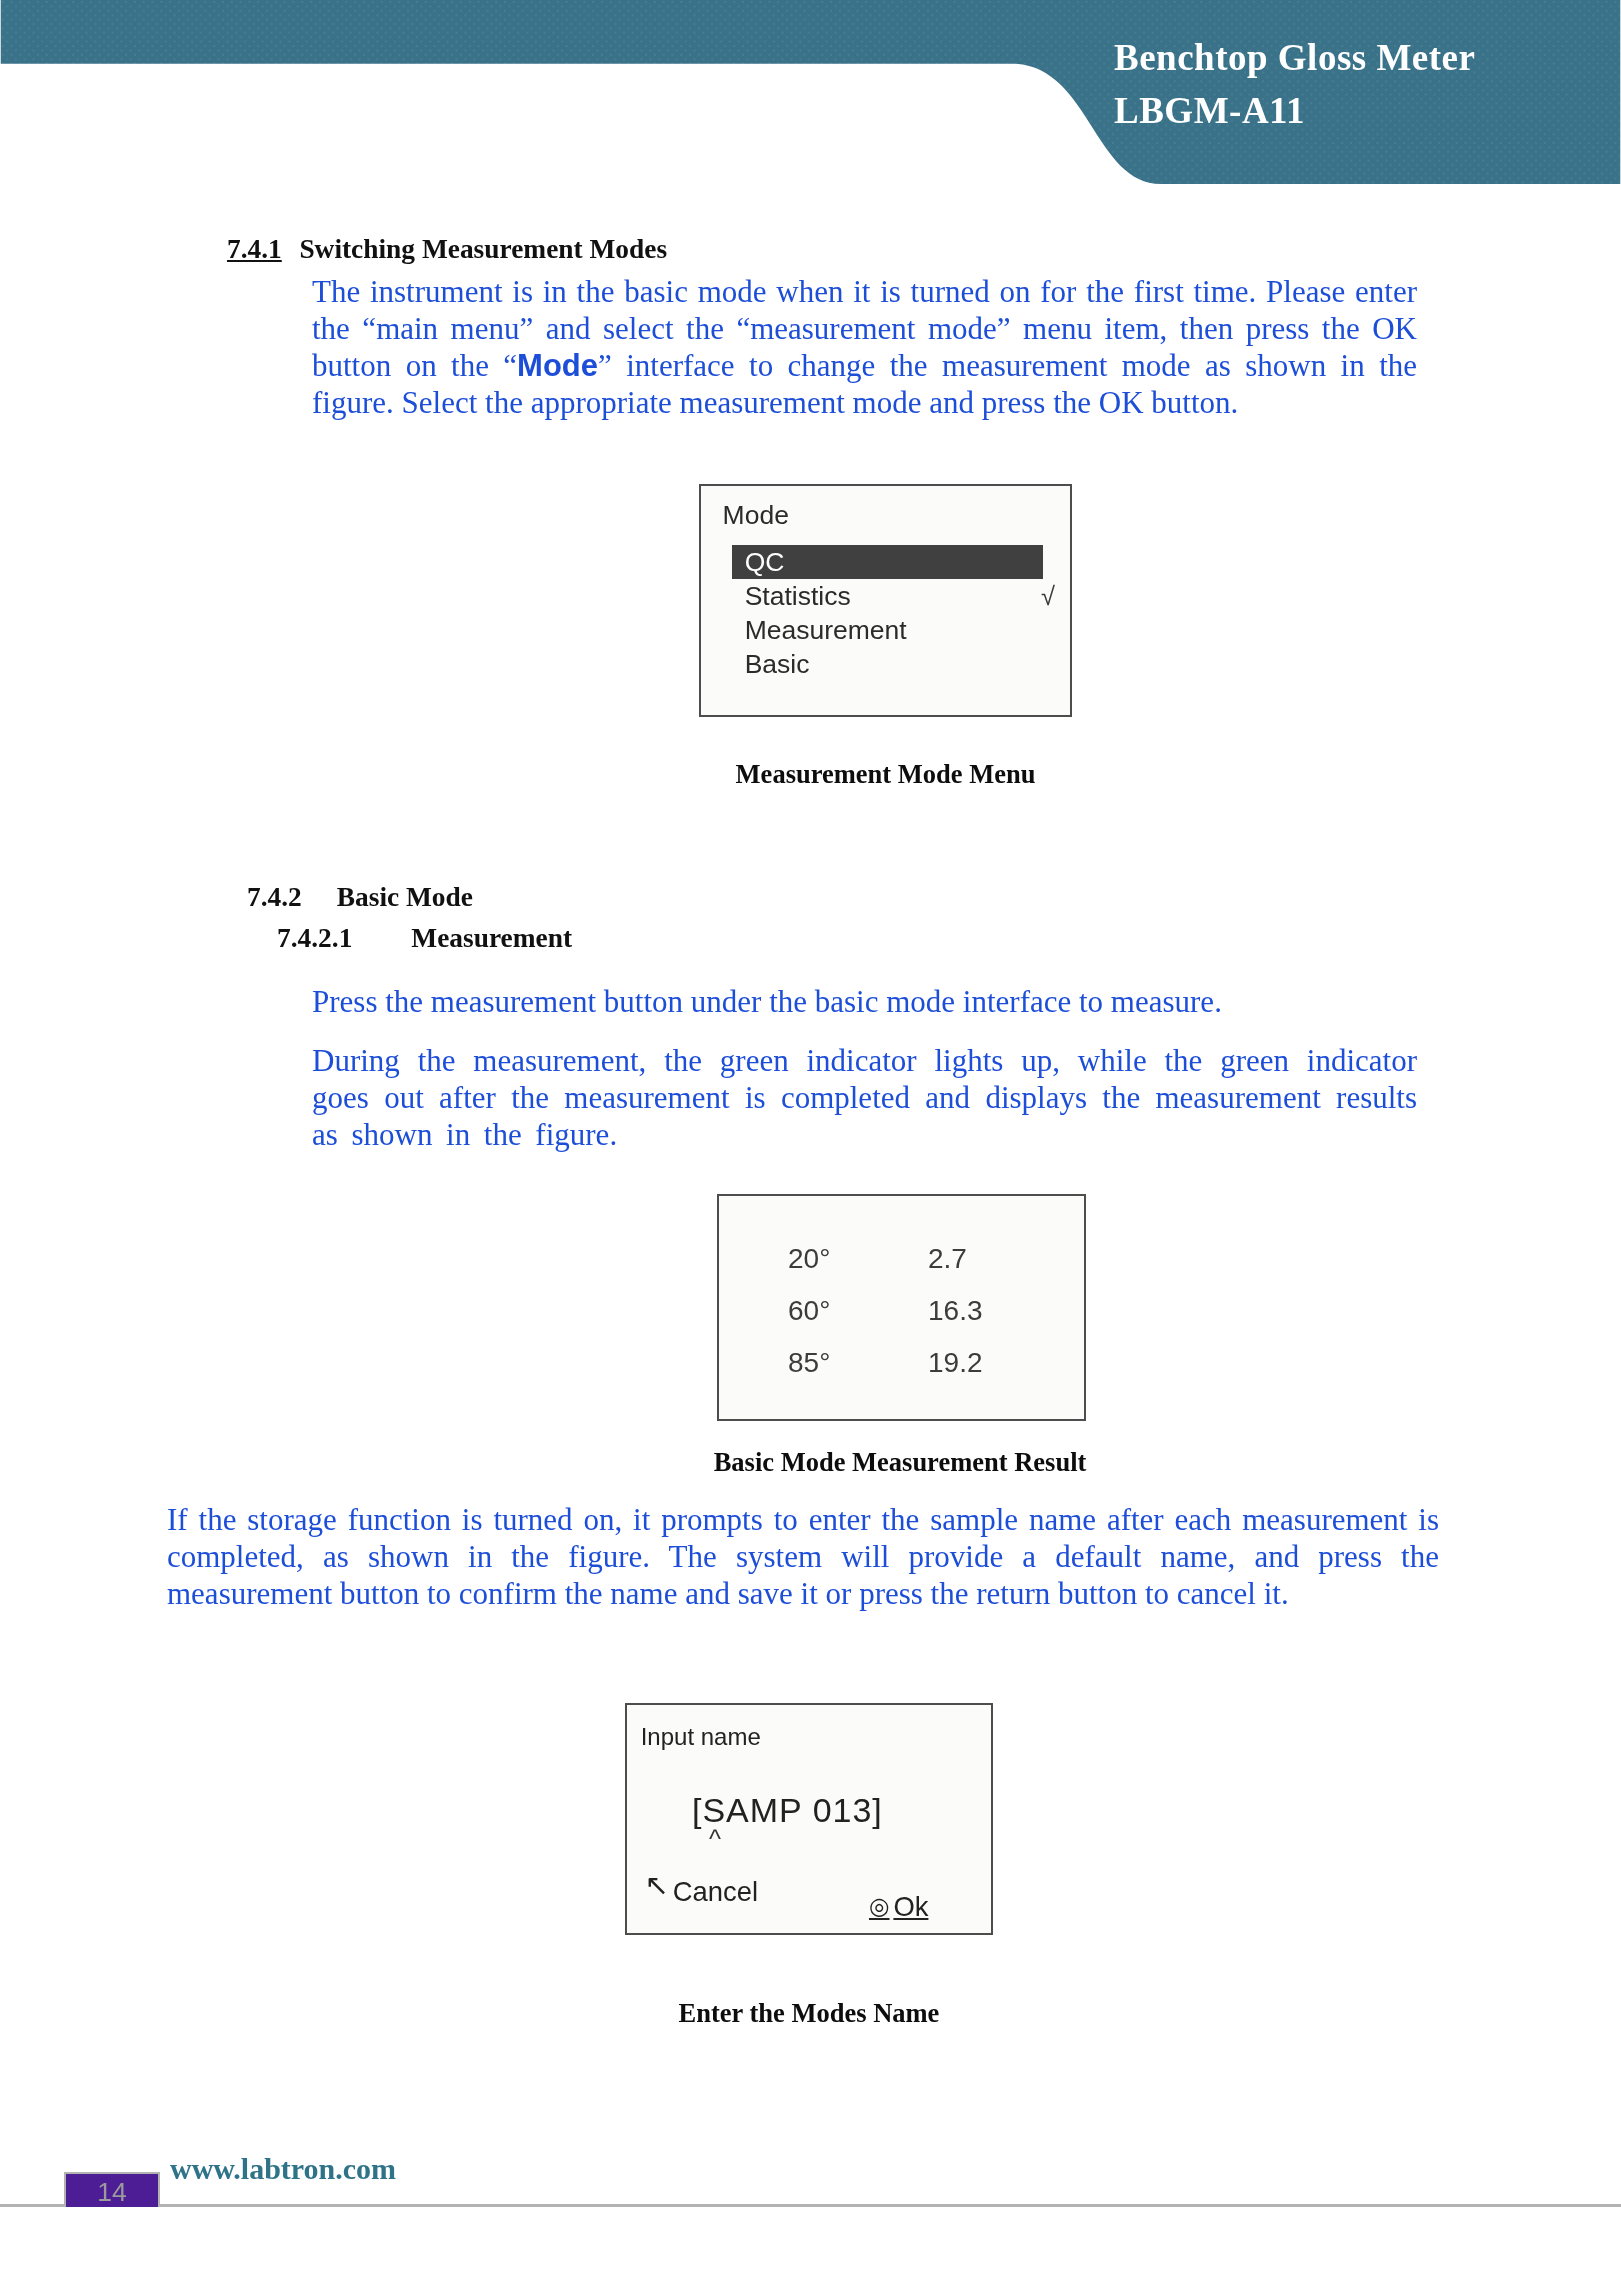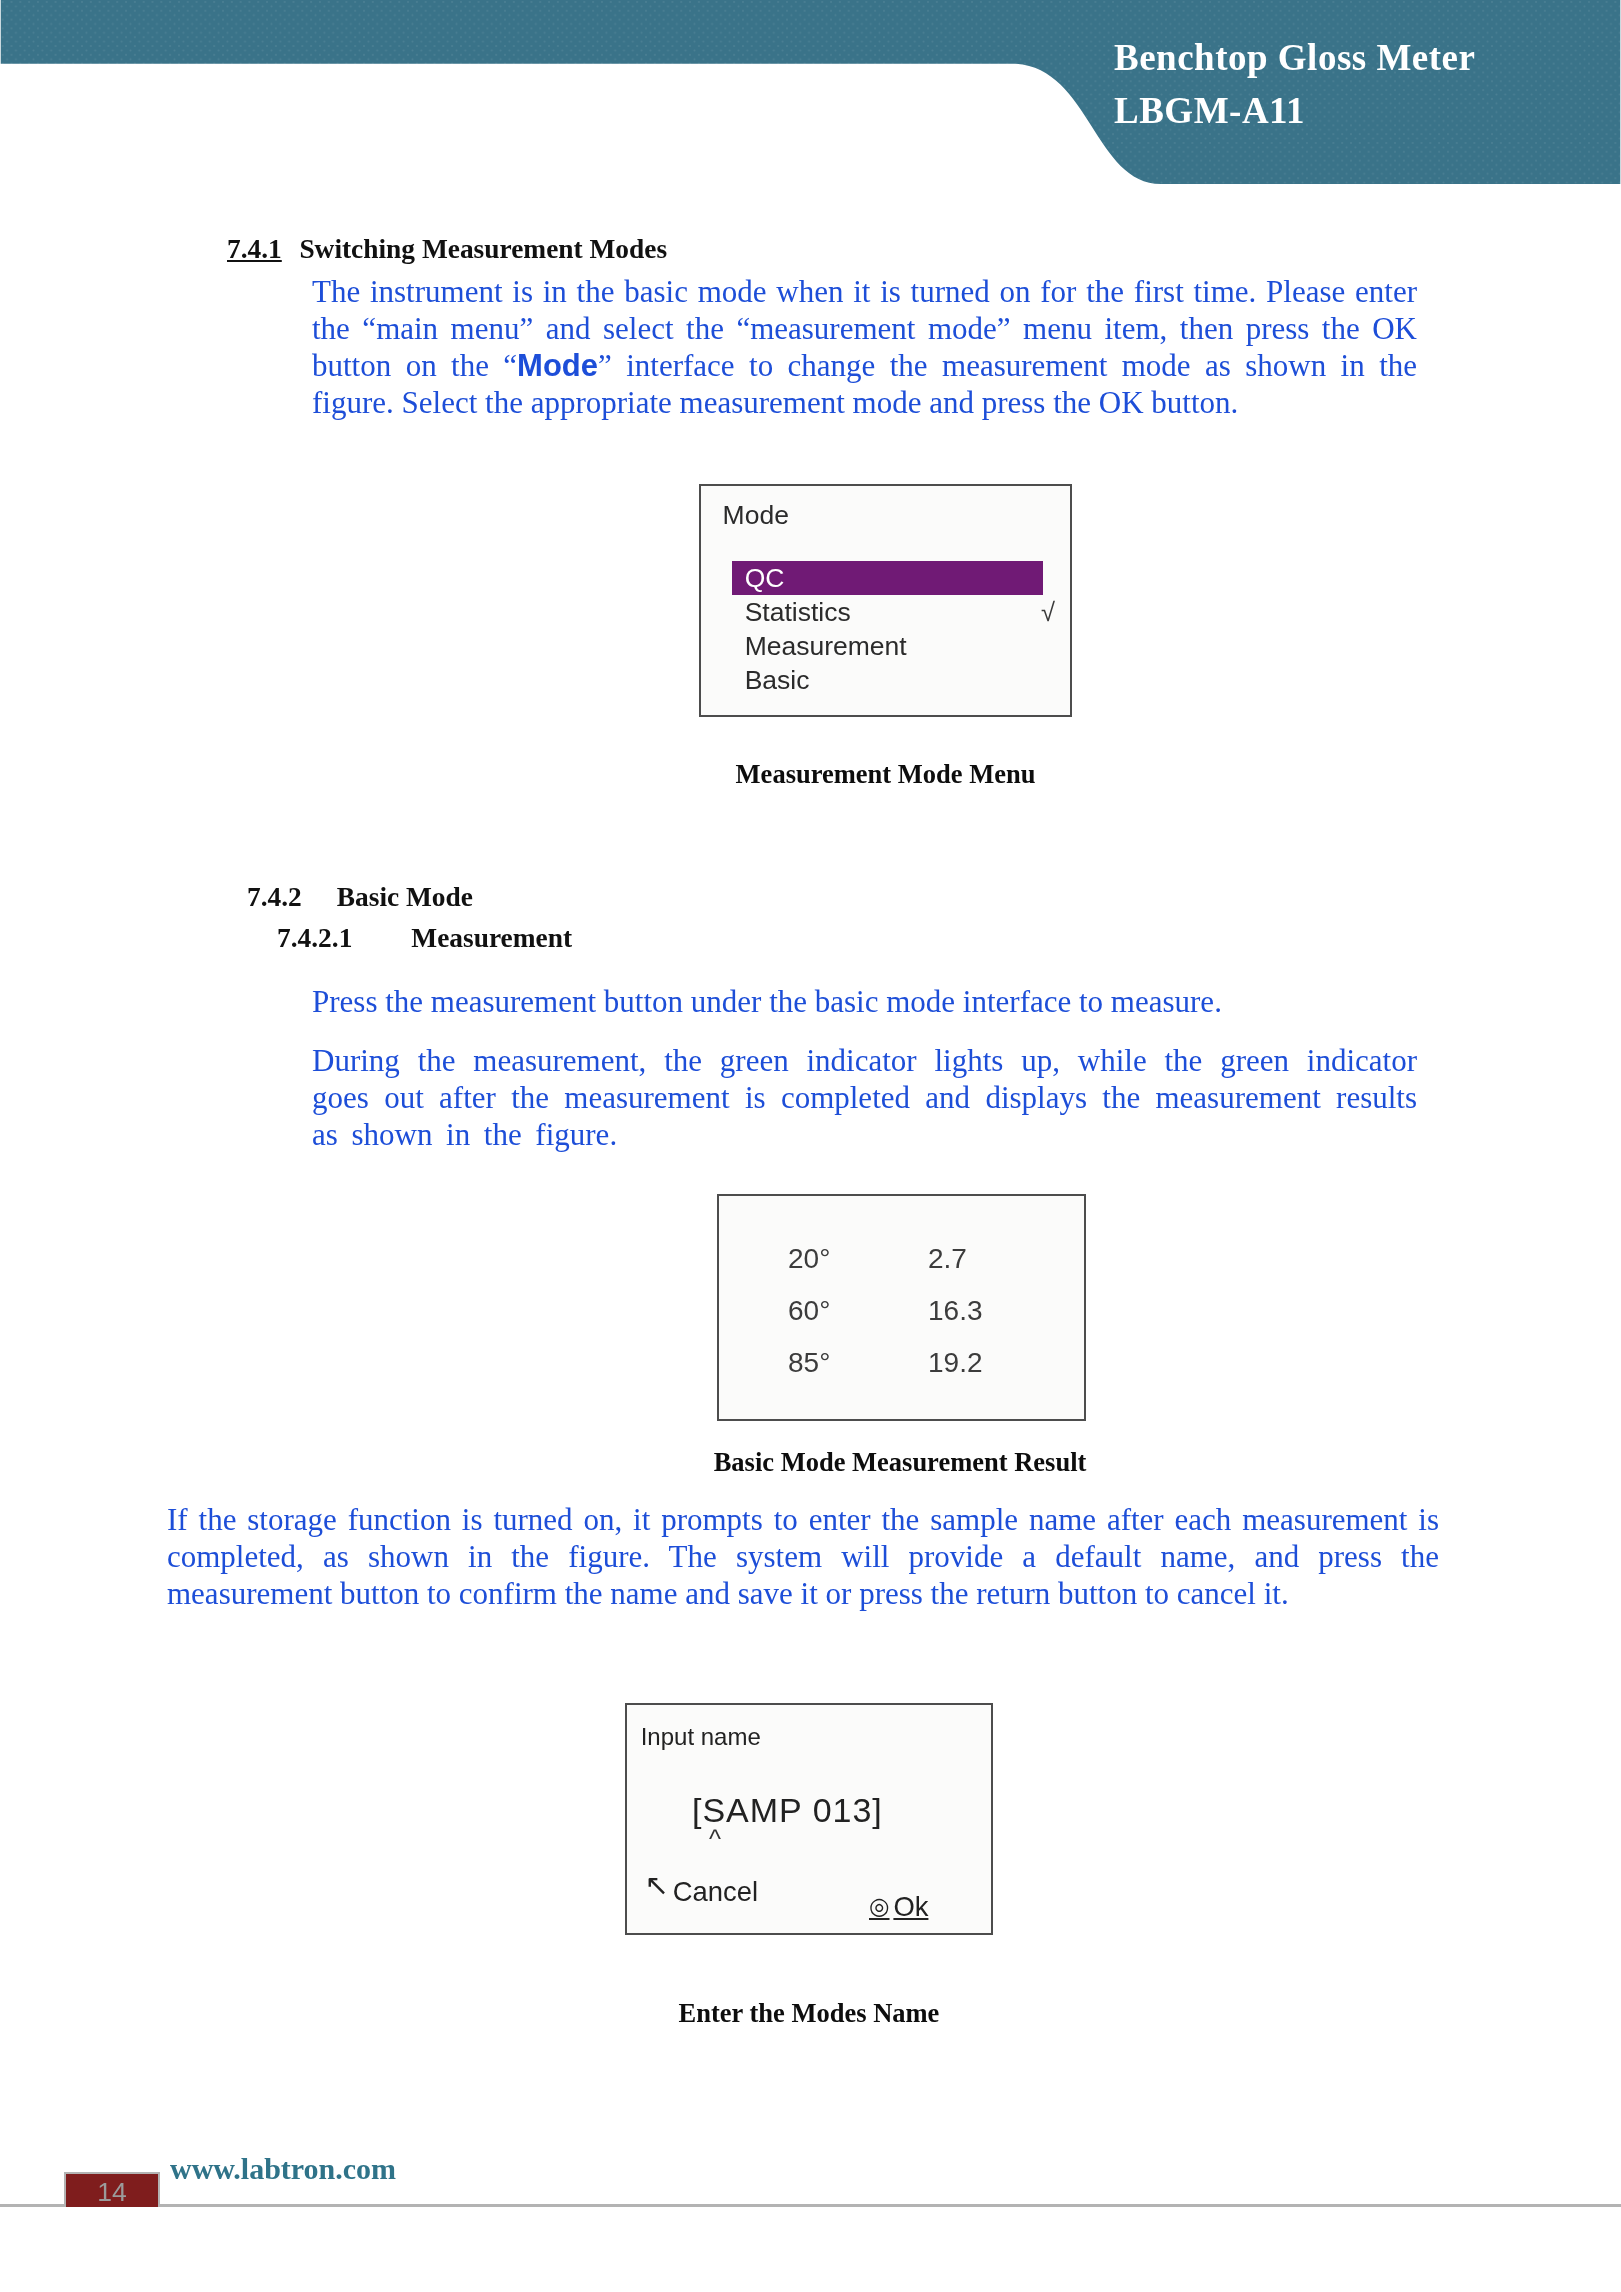--- a/index.html
+++ b/index.html
@@ -45,21 +45,21 @@
     border:2.9px solid #4d4d4d;
     background:#fbfbfa;
     font-family:"Liberation Sans", sans-serif;
     color:#2b2b2b;
   }
   .fig-mode{left:699px;top:484px;width:373px;height:233px;}
   .fig-mode .mode-title{position:absolute;left:21.6px;top:13.7px;font-size:26.5px;}
   .fig-mode .menu-items{position:absolute;left:31px;top:59px;width:325px;}
   .fig-mode .menu-row{position:relative;height:34px;line-height:34px;font-size:26.5px;padding-left:12.7px;}
   .fig-mode .menu-row.selected{
-    background:#701a75;color:#ffffff;width:298px;margin-top:16px;  
+    background:#404040;color:#ffffff;width:298px;  
   }
   .fig-mode .check{position:absolute;right:2px;top:0;font-size:25.5px;color:#3a3a3a;}
   .fig-result{left:717px;top:1194px;width:369px;height:227px;}
   .fig-result .rows{position:absolute;left:0;top:37px;width:100%;}
   .fig-result .r-row{display:flex;height:52px;line-height:52px;font-size:28px;color:#3c3c3c;}
   .fig-result .angle{margin-left:69px;width:140px;}
   .fig-input{left:625px;top:1703px;width:368px;height:232px;}
   .fig-input .in-title{position:absolute;left:13.7px;top:17.6px;font-size:24px;color:#222;}
   .fig-input .in-value{position:absolute;left:65px;top:86px;font-size:34px;letter-spacing:1px;color:#222;}
   .fig-input .in-caret{position:absolute;left:82px;top:120px;font-size:25.5px;color:#333;}
@@ -71,21 +71,21 @@
   .caption{position:absolute;font-weight:bold;font-size:26.5px;text-align:center;color:#0d0d0d;white-space:nowrap;}
   .cap1{left:699px;top:759px;width:373px;}
   .cap2{left:596px;top:1447px;width:608px;}
   .cap3{left:510px;top:1998px;width:598px;}
   
   .footer-line{position:absolute;left:0;top:2204px;width:1621px;height:2.9px;background:#b3b3b3;}
   .page-tab{
     position:absolute;left:64px;top:2172px;width:96px;height:35px;
     box-sizing:border-box;
     border:2.9px solid #b3b3b3;border-bottom:none;
-    background:#7f1d1d;
+    background:#4c1d95;
     font-family:"Liberation Sans", sans-serif;
     font-size:26.5px;color:#9b9b9b;
     text-align:center;line-height:37px;
     z-index:2;
   }
   .site{
     position:absolute;left:170px;top:2152px;
     font-weight:bold;font-size:30px;color:#2f7389;
     z-index:2;
   }

